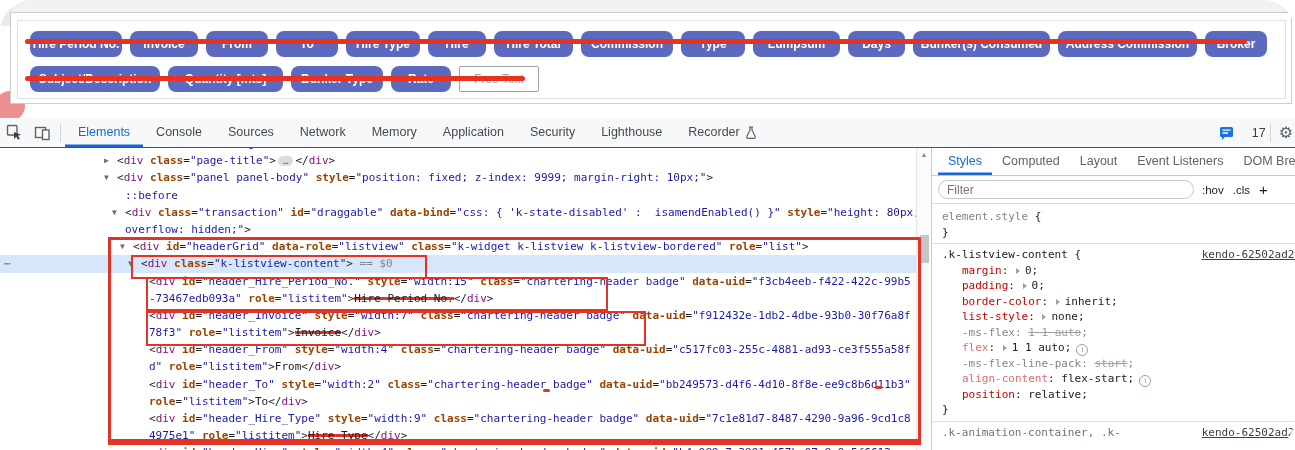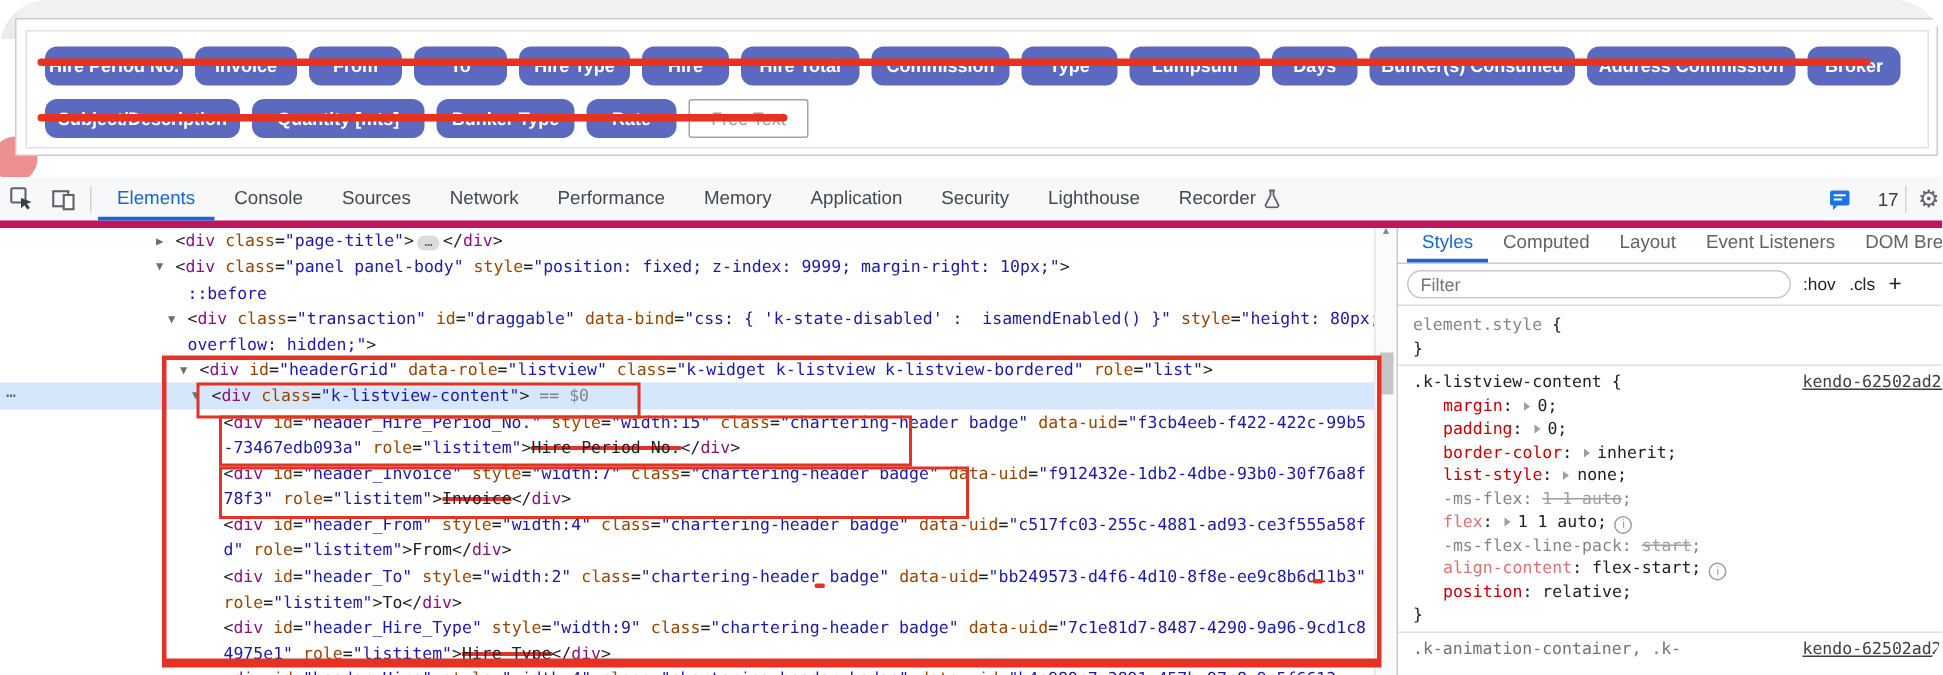--- a/index.html
+++ b/index.html
@@ -14,37 +14,37 @@
         border:1px solid #c9cdd0;z-index:2;}
   .badge-area{position:absolute;left:6px;top:7px;right:5px;bottom:4px;border:1px solid #dfe2e4;
         padding:10px 0 0 12px;box-sizing:border-box;}
   .badge-row{display:flex;gap:8px;margin-bottom:9px;}
   .badge{height:26px;border-radius:8px;background:#5b6abf;color:#fff;font-size:12px;font-weight:600;
         display:flex;align-items:center;justify-content:center;flex:0 0 auto;box-sizing:border-box;}
   .badge.free{background:#fff;border:1px solid #9fa4a8;color:#9da1a5;font-weight:400;border-radius:2px;}
   
   .devtools{position:absolute;left:0;top:118px;width:1295px;height:332px;background:#fff;z-index:2;}
   .dt-toolbar{position:absolute;left:0;top:0;right:0;height:29px;background:#f7f8f9;
-        border-bottom:5px solid #be185d;display:flex;align-items:center;z-index:4;}
+        border-bottom:1px solid #be185d;display:flex;align-items:center;z-index:4;}
   .dt-icon{width:28px;height:29px;display:flex;align-items:center;justify-content:center;flex:0 0 auto;}
   .tsep{width:1px;height:18px;background:#d4d4d4;margin:0 4px;flex:0 0 auto;}
   .dt-tab{padding:0 13px;height:29px;line-height:29px;font-size:12.5px;color:#454a4e;flex:0 0 auto;cursor:default;
         display:flex;align-items:center;gap:5px;}
   .dt-tab.active{color:#1967d2;box-shadow:inset 0 -2.5px 0 #1967d2;}
   .msg-group{margin-left:auto;display:flex;align-items:center;gap:18px;}
   .msg-count{font-size:12.5px;color:#3c4043;}
   .gear{font-size:16px;color:#5f6368;margin:0 2px 0 4px;}
   
   .code-panel{position:absolute;left:0;top:29px;width:916px;bottom:0;overflow:hidden;background:#fff;}
   .code-lines{margin-top:-12px;font-family:"DejaVu Sans Mono","Liberation Mono",monospace;font-size:11px;}
   .cl{height:17.2px;line-height:17.2px;white-space:pre;position:relative;width:916px;box-sizing:border-box;}
   .cl.sel{background:#d6e7fb;}
   .dots{position:absolute;left:4px;top:0;color:#5f6368;letter-spacing:-1px;}
   .arr{display:inline-block;width:13px;font-size:8px;color:#6e6e6e;vertical-align:1px;}
-  .t{color:#881280;} .a{color:#994500;} .v{color:#1a1aa6;} .p{color:#202124;} .g{color:#80868b;}
+  .t{color:#881280;} .a{color:#994500;font-weight:bold;} .v{color:#1a1aa6;} .p{color:#202124;} .g{color:#80868b;}
   .x{color:#202124;background:linear-gradient(to bottom,transparent 42%,#e23325 42%,#e23325 64%,transparent 64%);}
   .e{background:#dadce0;border-radius:7px;padding:0 5px;color:#5f6368;font-size:9px;margin:0 2px;}
   
   .v-scroll{position:absolute;left:916px;top:29px;width:15px;bottom:0;background:#fbfbfb;
         border-left:1px solid #e6e6e6;box-sizing:border-box;}
   .v-scroll .up{text-align:center;font-size:7px;color:#8a8a8a;padding-top:4px;}
   .v-thumb{position:absolute;left:3px;top:88px;width:9px;height:28px;background:#c5c5c5;}
   
   .styles-panel{position:absolute;left:931px;top:29px;right:0;bottom:0;border-left:1px solid #c9c9c9;
         background:#fff;overflow:hidden;}
@@ -123,21 +123,20 @@
             <rect x="1.5" y="3.5" width="10" height="10" fill="none" stroke="#5f6368" stroke-width="1.4"></rect>
             <rect x="8.5" y="6" width="6.5" height="9.5" fill="#fff" stroke="#5f6368" stroke-width="1.4"></rect>
           </svg>
       </div>
       <div class="tsep"></div>
       <div id="dtTabs" style="display:flex;">
           <div class="dt-tab active">Elements</div>
           <div class="dt-tab">Console</div>
           <div class="dt-tab">Sources</div>
           <div class="dt-tab">Network</div>
-          <div class="dt-tab">Performance</div>
           <div class="dt-tab">Memory</div>
           <div class="dt-tab">Application</div>
           <div class="dt-tab">Security</div>
           <div class="dt-tab">Lighthouse</div>
           <div class="dt-tab">Recorder<span>
               <svg width="12" height="13" viewBox="0 0 12 13">
                 <path d="M4 1h4M5 1v3.2L1.9 10.3A1.3 1.3 0 003 12.3h6a1.3 1.3 0 001.1-2L7 4.2V1" fill="none" stroke="#5f6368" stroke-width="1.2"></path>
               </svg>
             </span></div>
         </div>

